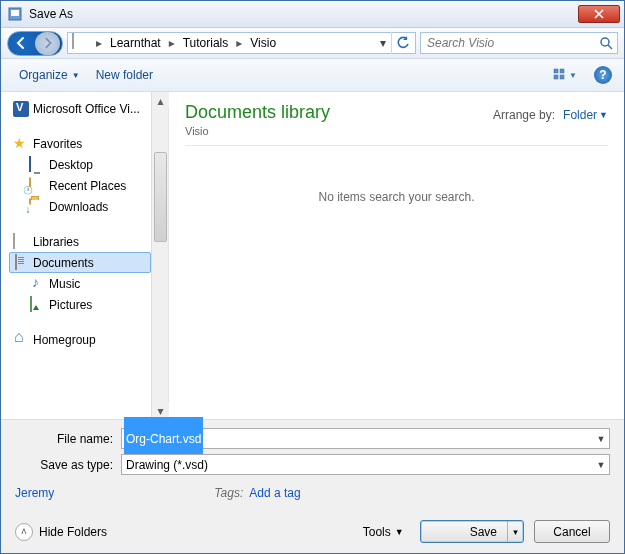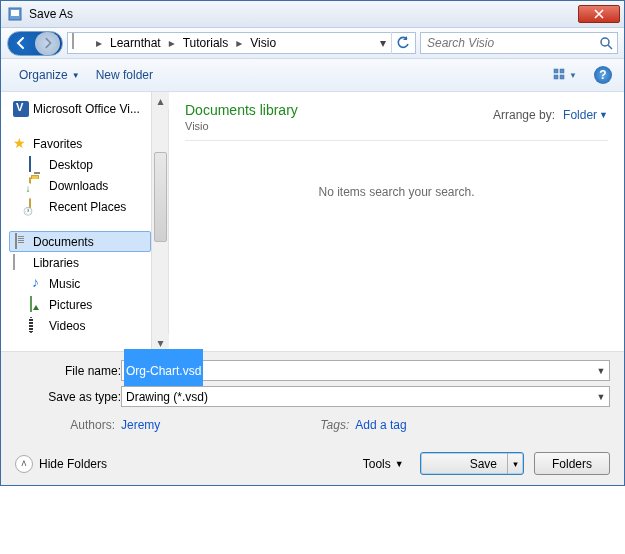--- a/index.html
+++ b/index.html
@@ -1,17 +1,17 @@
 <!DOCTYPE html>
 <html><head>
 <meta charset="utf-8">
 <style>
   * { box-sizing: border-box; margin: 0; padding: 0; font-family: "Segoe UI", Tahoma, sans-serif; font-size: 12px; }
   body { background: #fff; }
-  .window { width: 625px; height: 486px; border: 1px solid #3a6ea5; background: #fff; position: relative; display: flex; flex-direction: column; }
+  .window { width: 625px; height: 554px; border: 1px solid #3a6ea5; background: #fff; position: relative; display: flex; flex-direction: column; }
   
   
   .titlebar { height: 27px; background: linear-gradient(#f4f7fb, #dde6f3); border-bottom: 1px solid #c0cee0; display: flex; align-items: center; padding: 0 4px; }
   .titlebar .icon { width: 16px; height: 16px; margin: 0 6px 0 2px; }
   .titlebar .title { flex: 1; color: #000; }
   .closebtn { width: 42px; height: 18px; background: linear-gradient(#e67a6a, #c83420); border: 1px solid #8b2a1a; border-radius: 2px; display: flex; align-items: center; justify-content: center; color: #fff; font-weight: bold; cursor: pointer; }
   .closebtn svg { width: 10px; height: 10px; }
 
   
   .navbar { height: 31px; background: linear-gradient(#fafcfe, #e8eef7); border-bottom: 1px solid #d0d9e6; display: flex; align-items: center; padding: 2px 6px; gap: 4px; }
@@ -73,31 +73,31 @@
   .homeico::before{content:"⌂"; font-size:16px; color:#3a8dd9; position:absolute; top:-4px;}
   .vsicon { width:16px; height:16px; background:#2a5fa5; position:relative; border-radius:2px;}
   .vsicon::after{content:"V"; position:absolute; color:#fff; font-size:11px; font-weight:bold; top:0; left:3px;}
   .dlicon { position:relative;}
   .dlicon::after{content:"↓"; position:absolute; right:-2px; bottom:-2px; font-size:10px; color:#2a8a2a; font-weight:bold; background:#fff; border-radius:4px; width:8px; text-align:center;}
   .rpicon { width:16px; height:13px; background: linear-gradient(#fdf2a8, #f0c94a); border:1px solid #c9a339; border-radius:1px; position:relative;}
   .rpicon::after{content:"🕐"; position:absolute; right:-3px; bottom:-3px; font-size:8px;}
 
   .content { flex: 1; padding: 10px 16px; background:#fff; position:relative; }
   .libheader { display:flex; align-items: flex-start; }
-  .libtitle { color: #1e8a1e; font-size: 14px; }
+  .libtitle { color: #1e8a1e; font-size: 18px; }
   .libsub { color: #666; font-size: 11px; margin-top: 2px; }
   .arrange { margin-left:auto; display:flex; align-items:center; gap: 8px; color:#555; font-size:12px; margin-top:6px;}
   .arrange .link { color: #1a5ca8; cursor:pointer; display:flex; align-items:center; gap:2px;}
   .nomatch { text-align:center; color:#6b6b6b; margin-top: 44px; font-size:12px;}
   .hrline { border-top:1px solid #e8e8e8; margin-top:8px;}
 
   
   .bottom { border-top: 1px solid #dfdfdf; background: #f0f0f0; padding: 8px 14px 10px 14px; }
   .frow { display:flex; align-items:center; margin-bottom: 5px; }
-  .flabel { width: 106px; text-align: right; color:#000; }
+  .flabel { width: 106px; text-align: right; padding-right: 8px; color:#000; }
   .fcombo { flex:1; height: 21px; background:#fff; border:1px solid #acacac; display:flex; align-items:center; position:relative;}
   .fcombo .sel { background:#3399ff; color:#fff; padding:15px 2px; }
   .fcombo .ddarr { width:16px; text-align:center; color:#444; cursor:pointer; font-size:9px;}
   .metarow { display:flex; padding: 6px 0 2px 0; }
   .metalabel { color:#6b6b6b; text-align:right; width:106px; padding-right:6px;}
   .metalink { color:#15c; cursor:pointer;}
   .metaspacer { width: 160px; }
 
   .actions { display:flex; align-items:center; margin-top: 18px; gap: 10px; }
   .hidefolders { display:flex; align-items:center; gap:6px; cursor:pointer; color:#000;}
@@ -202,47 +202,43 @@
         <div class="treegap"></div>
         <div class="treeitem group">
           <span class="ticon star">★</span>
           <span>Favorites</span>
         </div>
         <div class="treeitem indent1">
           <span class="ticon"><span class="monitor"></span></span>
           <span>Desktop</span>
         </div>
         <div class="treeitem indent1">
+          <span class="ticon"><span class="rpicon"></span></span>
+          <span>Recent Places</span>
+        </div>
+        <div class="treeitem indent1">
           <span class="ticon"><span class="foldericon dlicon"></span></span>
           <span>Downloads</span>
         </div>
-        <div class="treeitem indent1">
-          <span class="ticon"><span class="rpicon"></span></span>
-          <span>Recent Places</span>
-        </div>
         <div class="treegap"></div>
+        <div class="treeitem group">
+          <span class="ticon"><span class="libico"></span></span>
+          <span>Libraries</span>
+        </div>
         <div class="treeitem indent1 selected">
           <span class="ticon"><span class="docico"></span></span>
           <span>Documents</span>
         </div>
-        <div class="treeitem group">
-          <span class="ticon"><span class="libico"></span></span>
-          <span>Libraries</span>
-        </div>
         <div class="treeitem indent1">
           <span class="ticon"><span class="musico"></span></span>
           <span>Music</span>
         </div>
         <div class="treeitem indent1">
           <span class="ticon"><span class="picico"></span></span>
           <span>Pictures</span>
-        </div>
-        <div class="treeitem indent1">
-          <span class="ticon"><span class="videoico"></span></span>
-          <span>Videos</span>
         </div>
         <div class="treegap"></div>
         <div class="treeitem group">
           <span class="ticon"><span class="homeico"></span></span>
           <span>Homegroup</span>
         </div>
       </div>
       <div class="vscroll">
         <div class="arrowup">▴</div>
         <div class="thumb"></div>
@@ -280,21 +276,20 @@
     </div>
     <div class="frow">
       <div class="flabel">Save as type:</div>
       <div class="fcombo">
         <span style="padding:0 4px;">Drawing (*.vsd)</span>
         <span style="flex:1"></span>
         <span class="ddarr">▼</span>
       </div>
     </div>
     <div class="metarow">
-      <div class="metalabel">Authors:</div>
       <div class="metalink">Jeremy</div>
       <div class="metaspacer"></div>
       <div class="metalabel" style="width:auto; padding-right:6px;font-style:italic;">Tags:</div>
       <div class="metalink">Add a tag</div>
     </div>
 
     <div class="actions">
       <div class="hidefolders">
         <span class="circ">˄</span>
         <span>Hide Folders</span>
@@ -302,18 +297,18 @@
       <div class="aspacer"></div>
       <div class="toolsbtn">
         <span>Tools</span>
         <span style="font-size:9px;">▼</span>
       </div>
       <div class="btn split default">
         <span class="main">Save</span>
         <span class="splitarr">▾</span>
       </div>
       <div class="btn">
-        <span>Folders</span>
+        <span>Cancel</span>
       </div>
     </div>
   </div>
 
 </div>
 
 </body></html>

